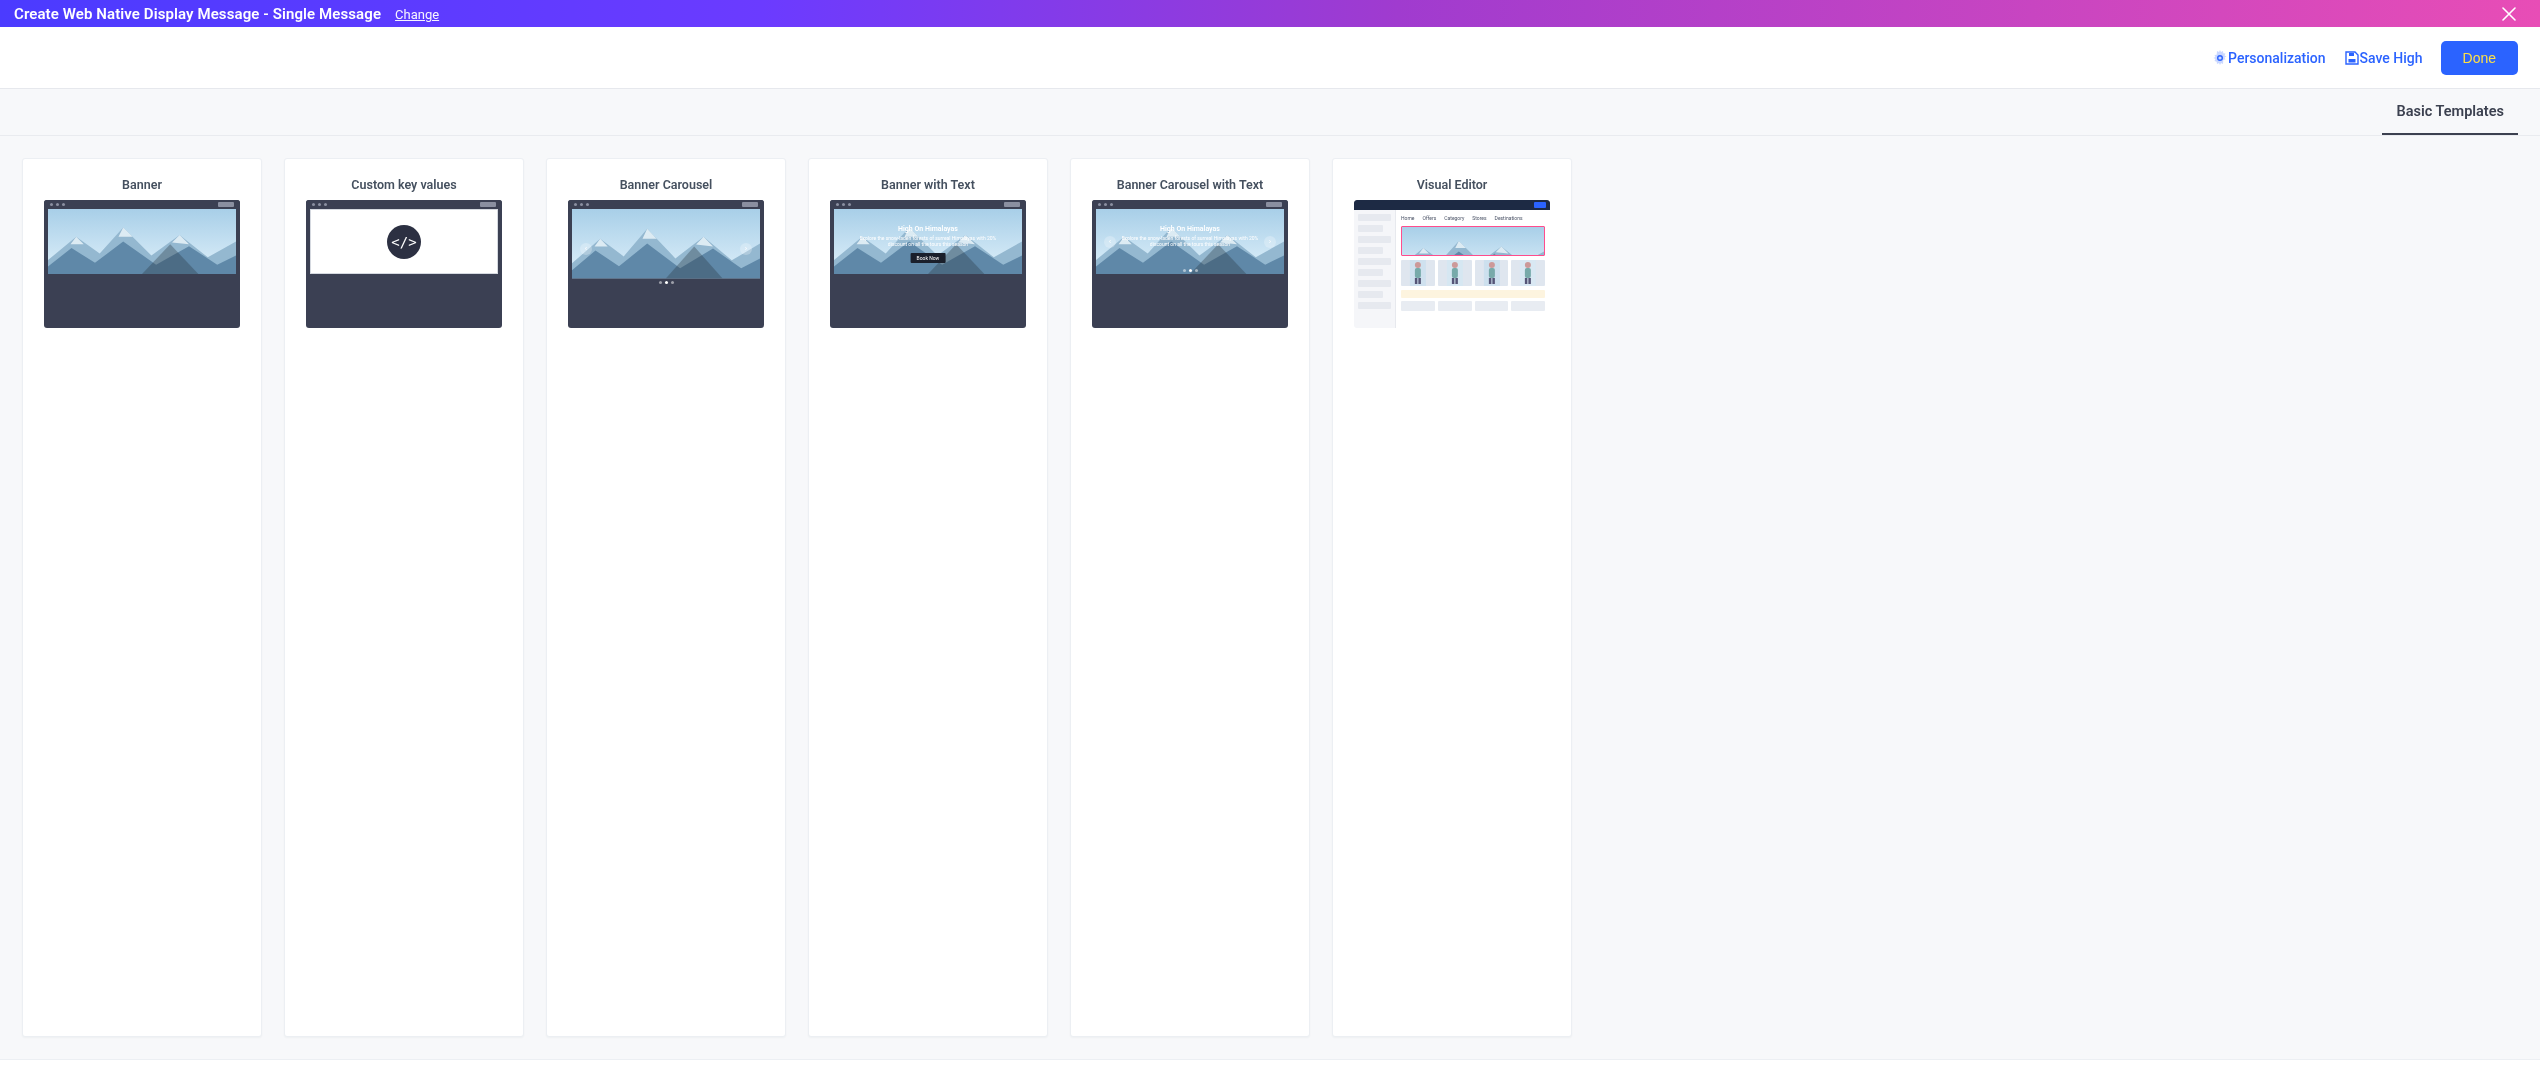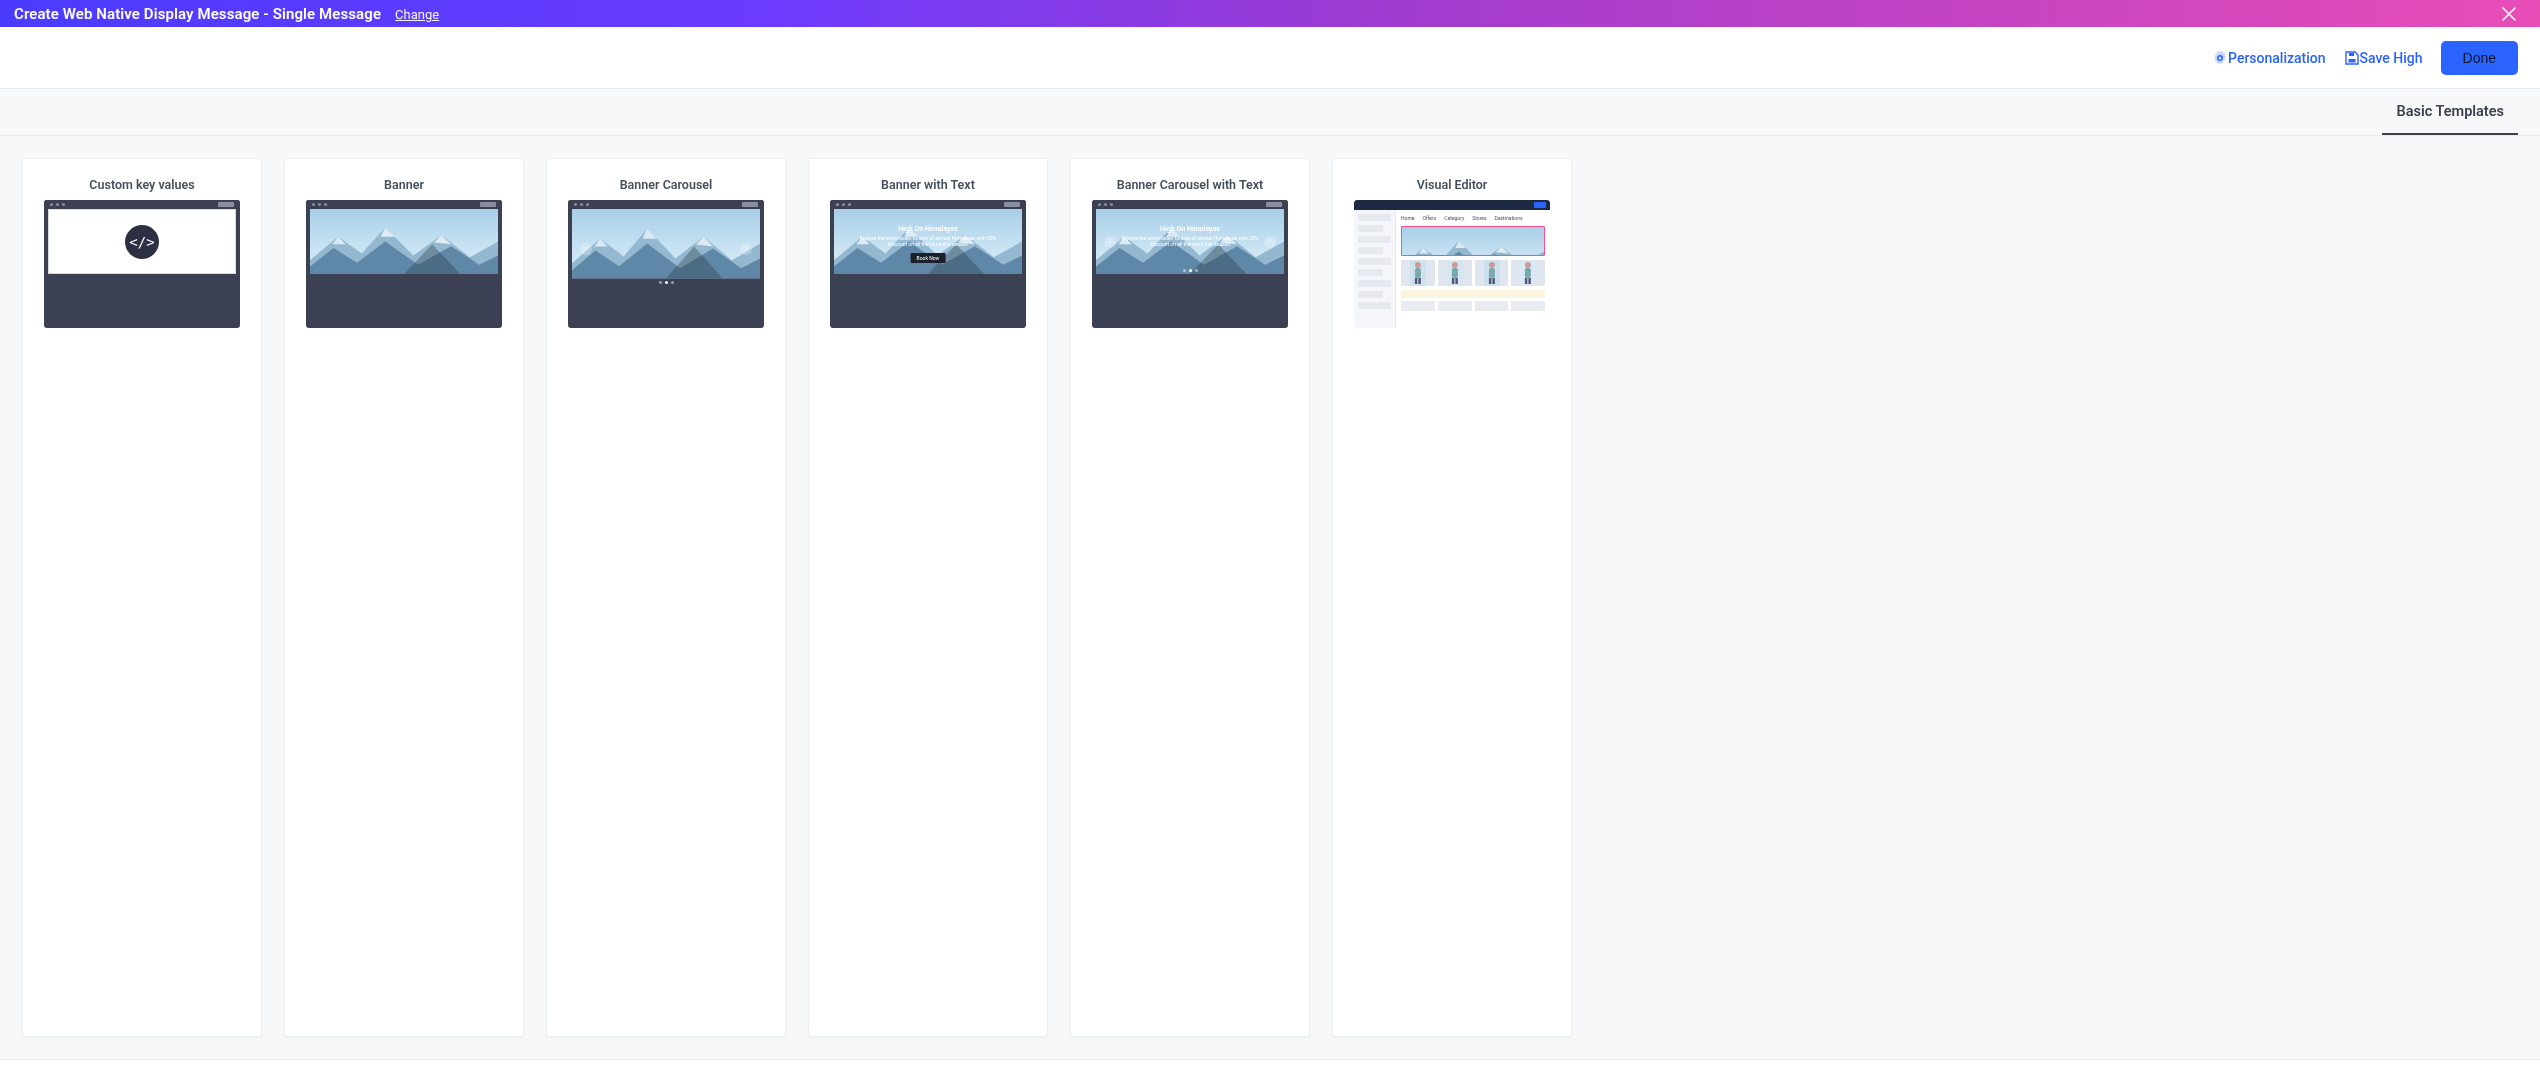--- a/index.html
+++ b/index.html
@@ -17,21 +17,21 @@
   .topbar-close { font-size:20px; line-height:1; cursor:pointer; padding:6px; }
   .topbar-close svg { display:block; }
 
   
   .actionrow {
     height:62px; display:flex; align-items:center; justify-content:flex-end;
     gap:18px; padding:0 22px; border-bottom:1px solid #e6e8ed; background:#fff;
   }
   .link-btn { display:flex; align-items:center; color:#2b63ff; font-size:14px; cursor:pointer; font-weight:500;}
   .link-btn .ico { display:inline-flex; width:16px; height:16px; }
-  .done-btn { background:#2b63ff; color:#0f172a; border:none; border-radius:5px;
+  .done-btn { background:#2b63ff; color:#fde047; border:none; border-radius:5px;
     padding:9px 22px; font-size:14px; font-weight:500; cursor:pointer; }
 
   
   .tabsbar { padding:0 22px; background:#f7f8fa; border-bottom:1px solid #e9ebef;text-align:right; }
   .tab { display:inline-block; padding:14px 14px 13px; font-size:14.5px; font-weight:600; color:#3c4150;
     border-bottom:2px solid #3c4150; cursor:pointer; }
 
   
   .gallery { padding:22px; display:flex; flex-wrap:wrap; gap:22px; background:#f7f8fa; min-height:calc(100% - 43px - 62px - 50px);}
   .card { width:240px; background:#fff; border:1px solid #eceff3; border-radius:3px; box-shadow:0 1px 2px rgba(30,40,60,.04);
@@ -155,47 +155,47 @@
   <button class="done-btn">Done</button>
 </div>
 
 <div class="tabsbar">
   <div class="tab">Basic Templates</div>
 </div>
 
 <div class="gallery">
 
   <div class="card">
-    <div class="card-title">Custom key values</div>
-    <div class="thumb">
-      <div class="chrome">
-          <span class="dot"></span>
-          <span class="dot"></span>
-          <span class="dot"></span>
-          <span class="addr"></span>
-        </div>
-      <div class="kv-body">
-        <div class="kv-circ">&lt;/&gt;</div>
-      </div>
-    </div>
-  </div>
-
-  <div class="card">
     <div class="card-title">Banner</div>
     <div class="thumb">
       <div class="chrome">
           <span class="dot"></span>
           <span class="dot"></span>
           <span class="dot"></span>
           <span class="addr"></span>
         </div>
       <div class="mtn ban-body" style="top:9px;bottom:54px;">
         <svg viewBox="0 0 200 70" preserveAspectRatio="none">
             <use href="#mountains"></use>
           </svg>
+      </div>
+    </div>
+  </div>
+
+  <div class="card">
+    <div class="card-title">Custom key values</div>
+    <div class="thumb">
+      <div class="chrome">
+          <span class="dot"></span>
+          <span class="dot"></span>
+          <span class="dot"></span>
+          <span class="addr"></span>
+        </div>
+      <div class="kv-body">
+        <div class="kv-circ">&lt;/&gt;</div>
       </div>
     </div>
   </div>
 
   <div class="card">
     <div class="card-title">Banner Carousel</div>
     <div class="thumb">
       <div class="chrome">
           <span class="dot"></span>
           <span class="dot"></span>

